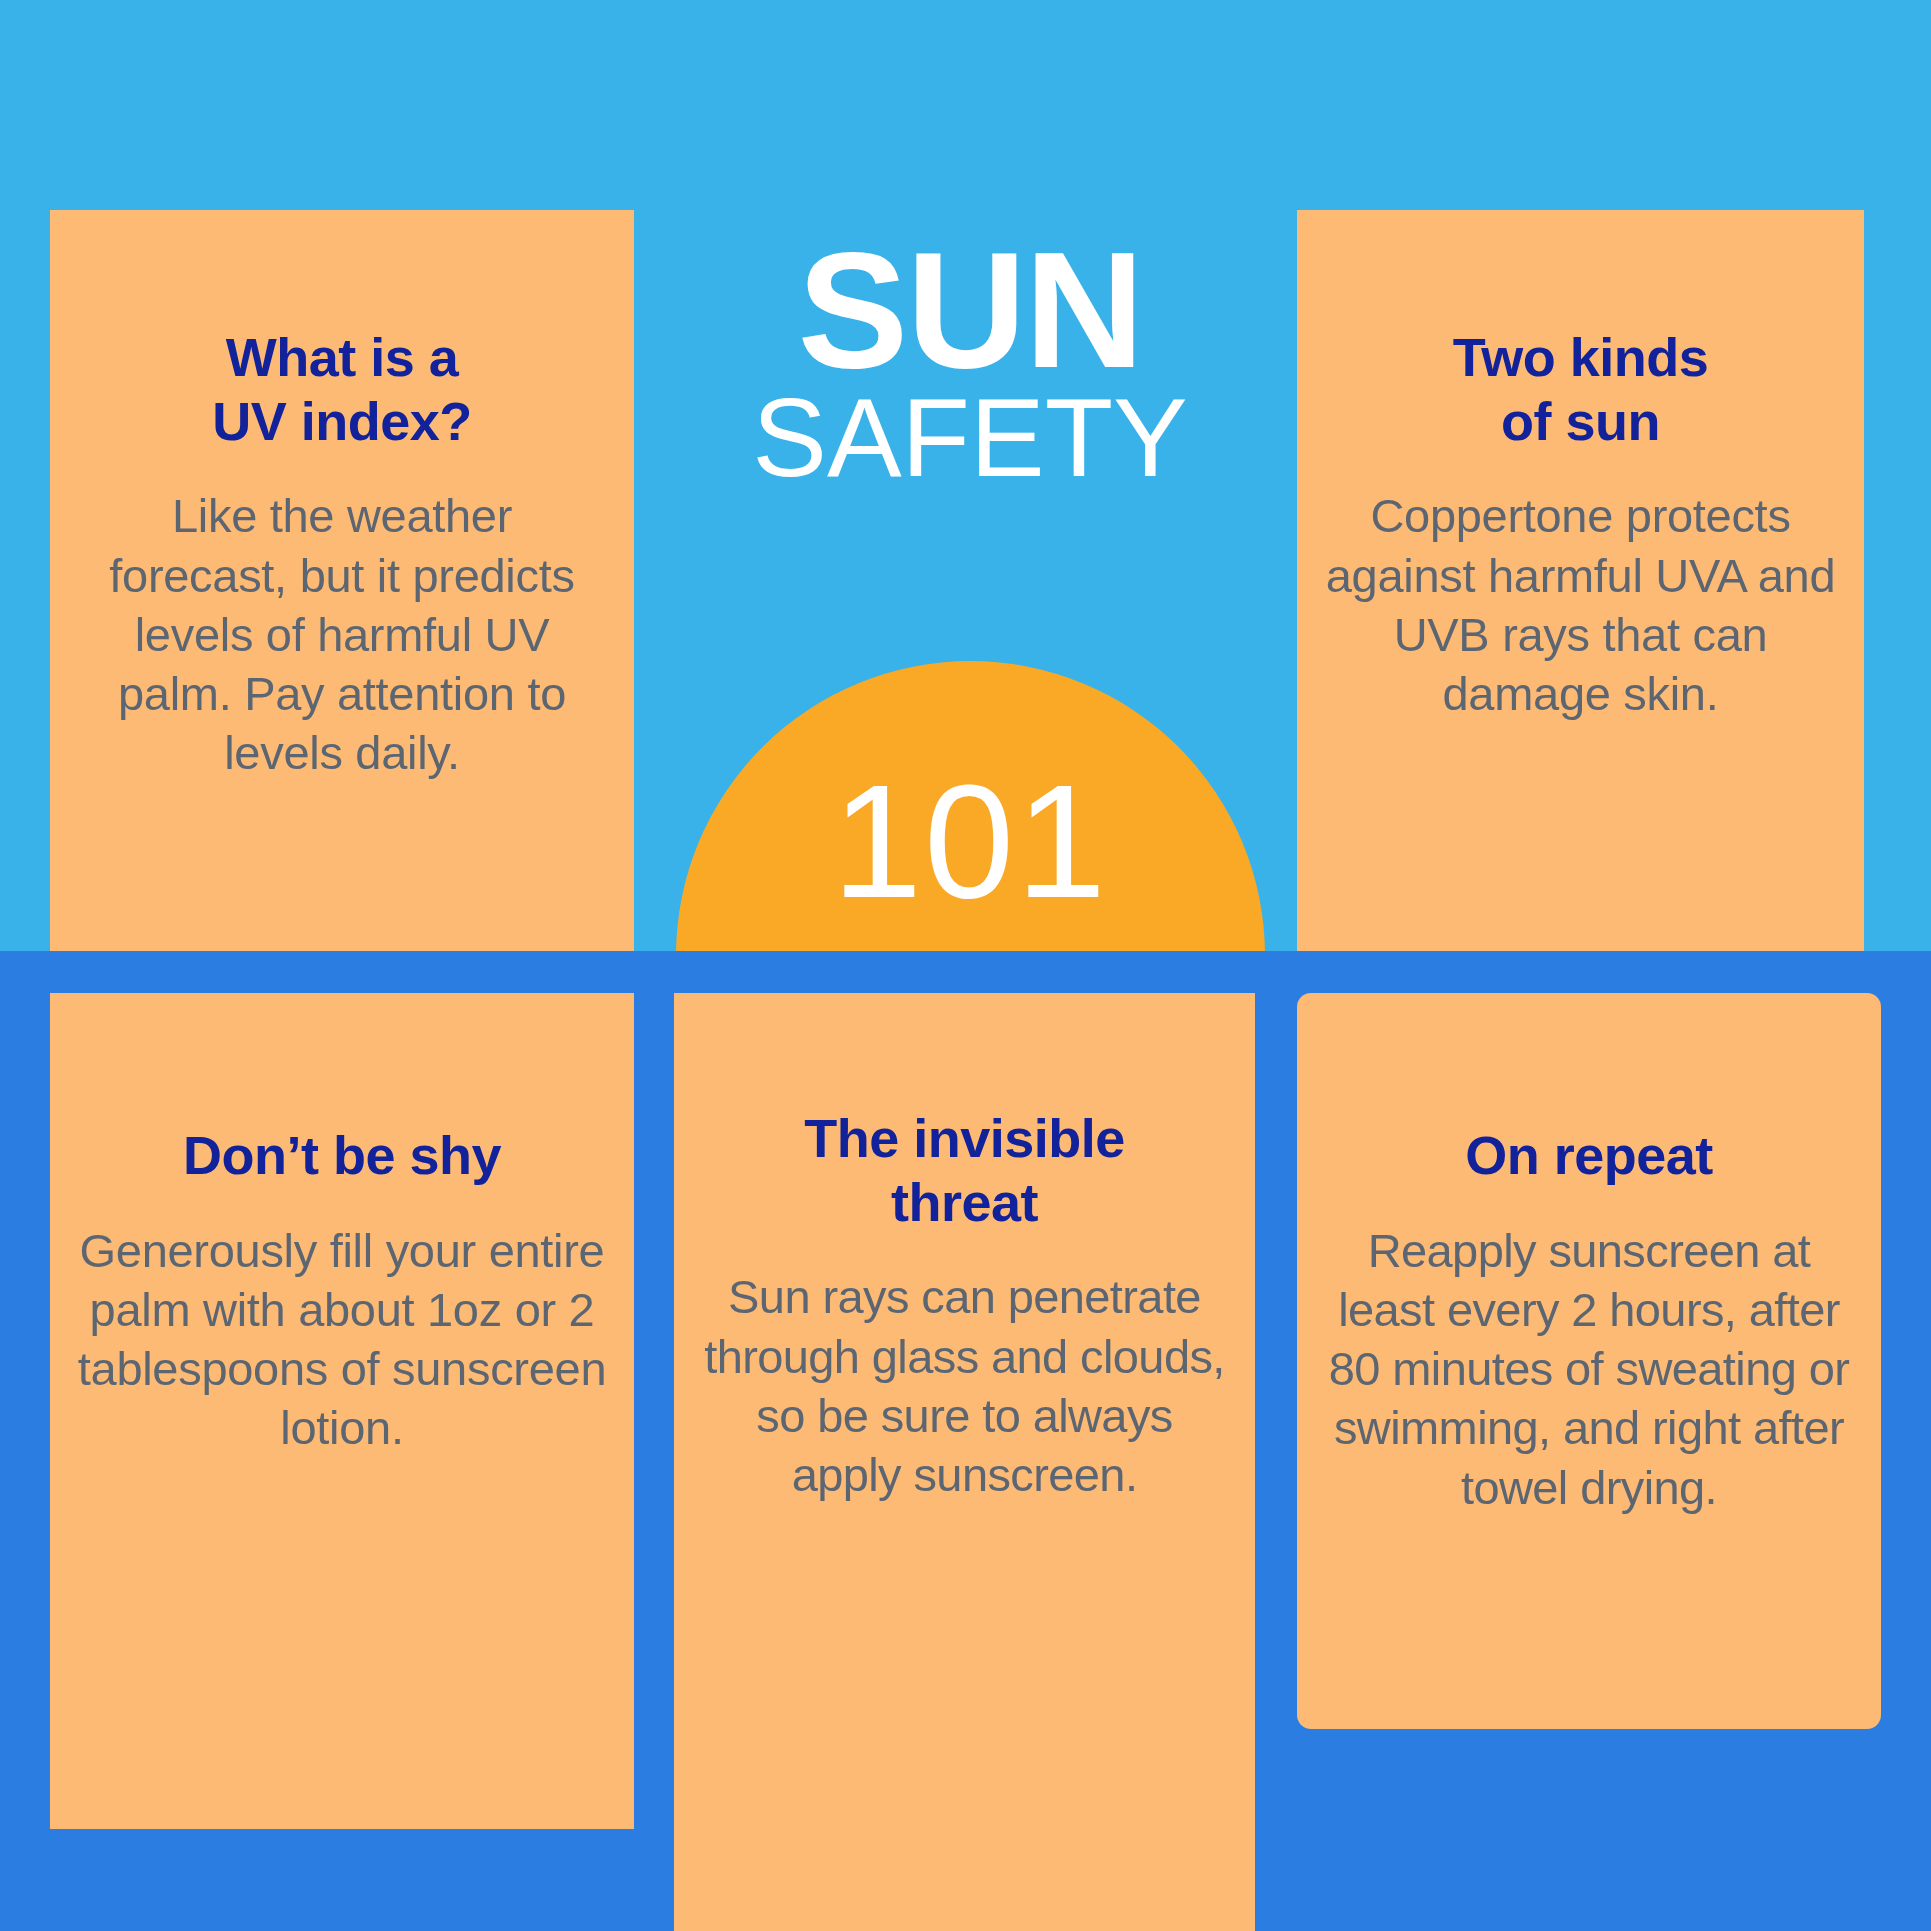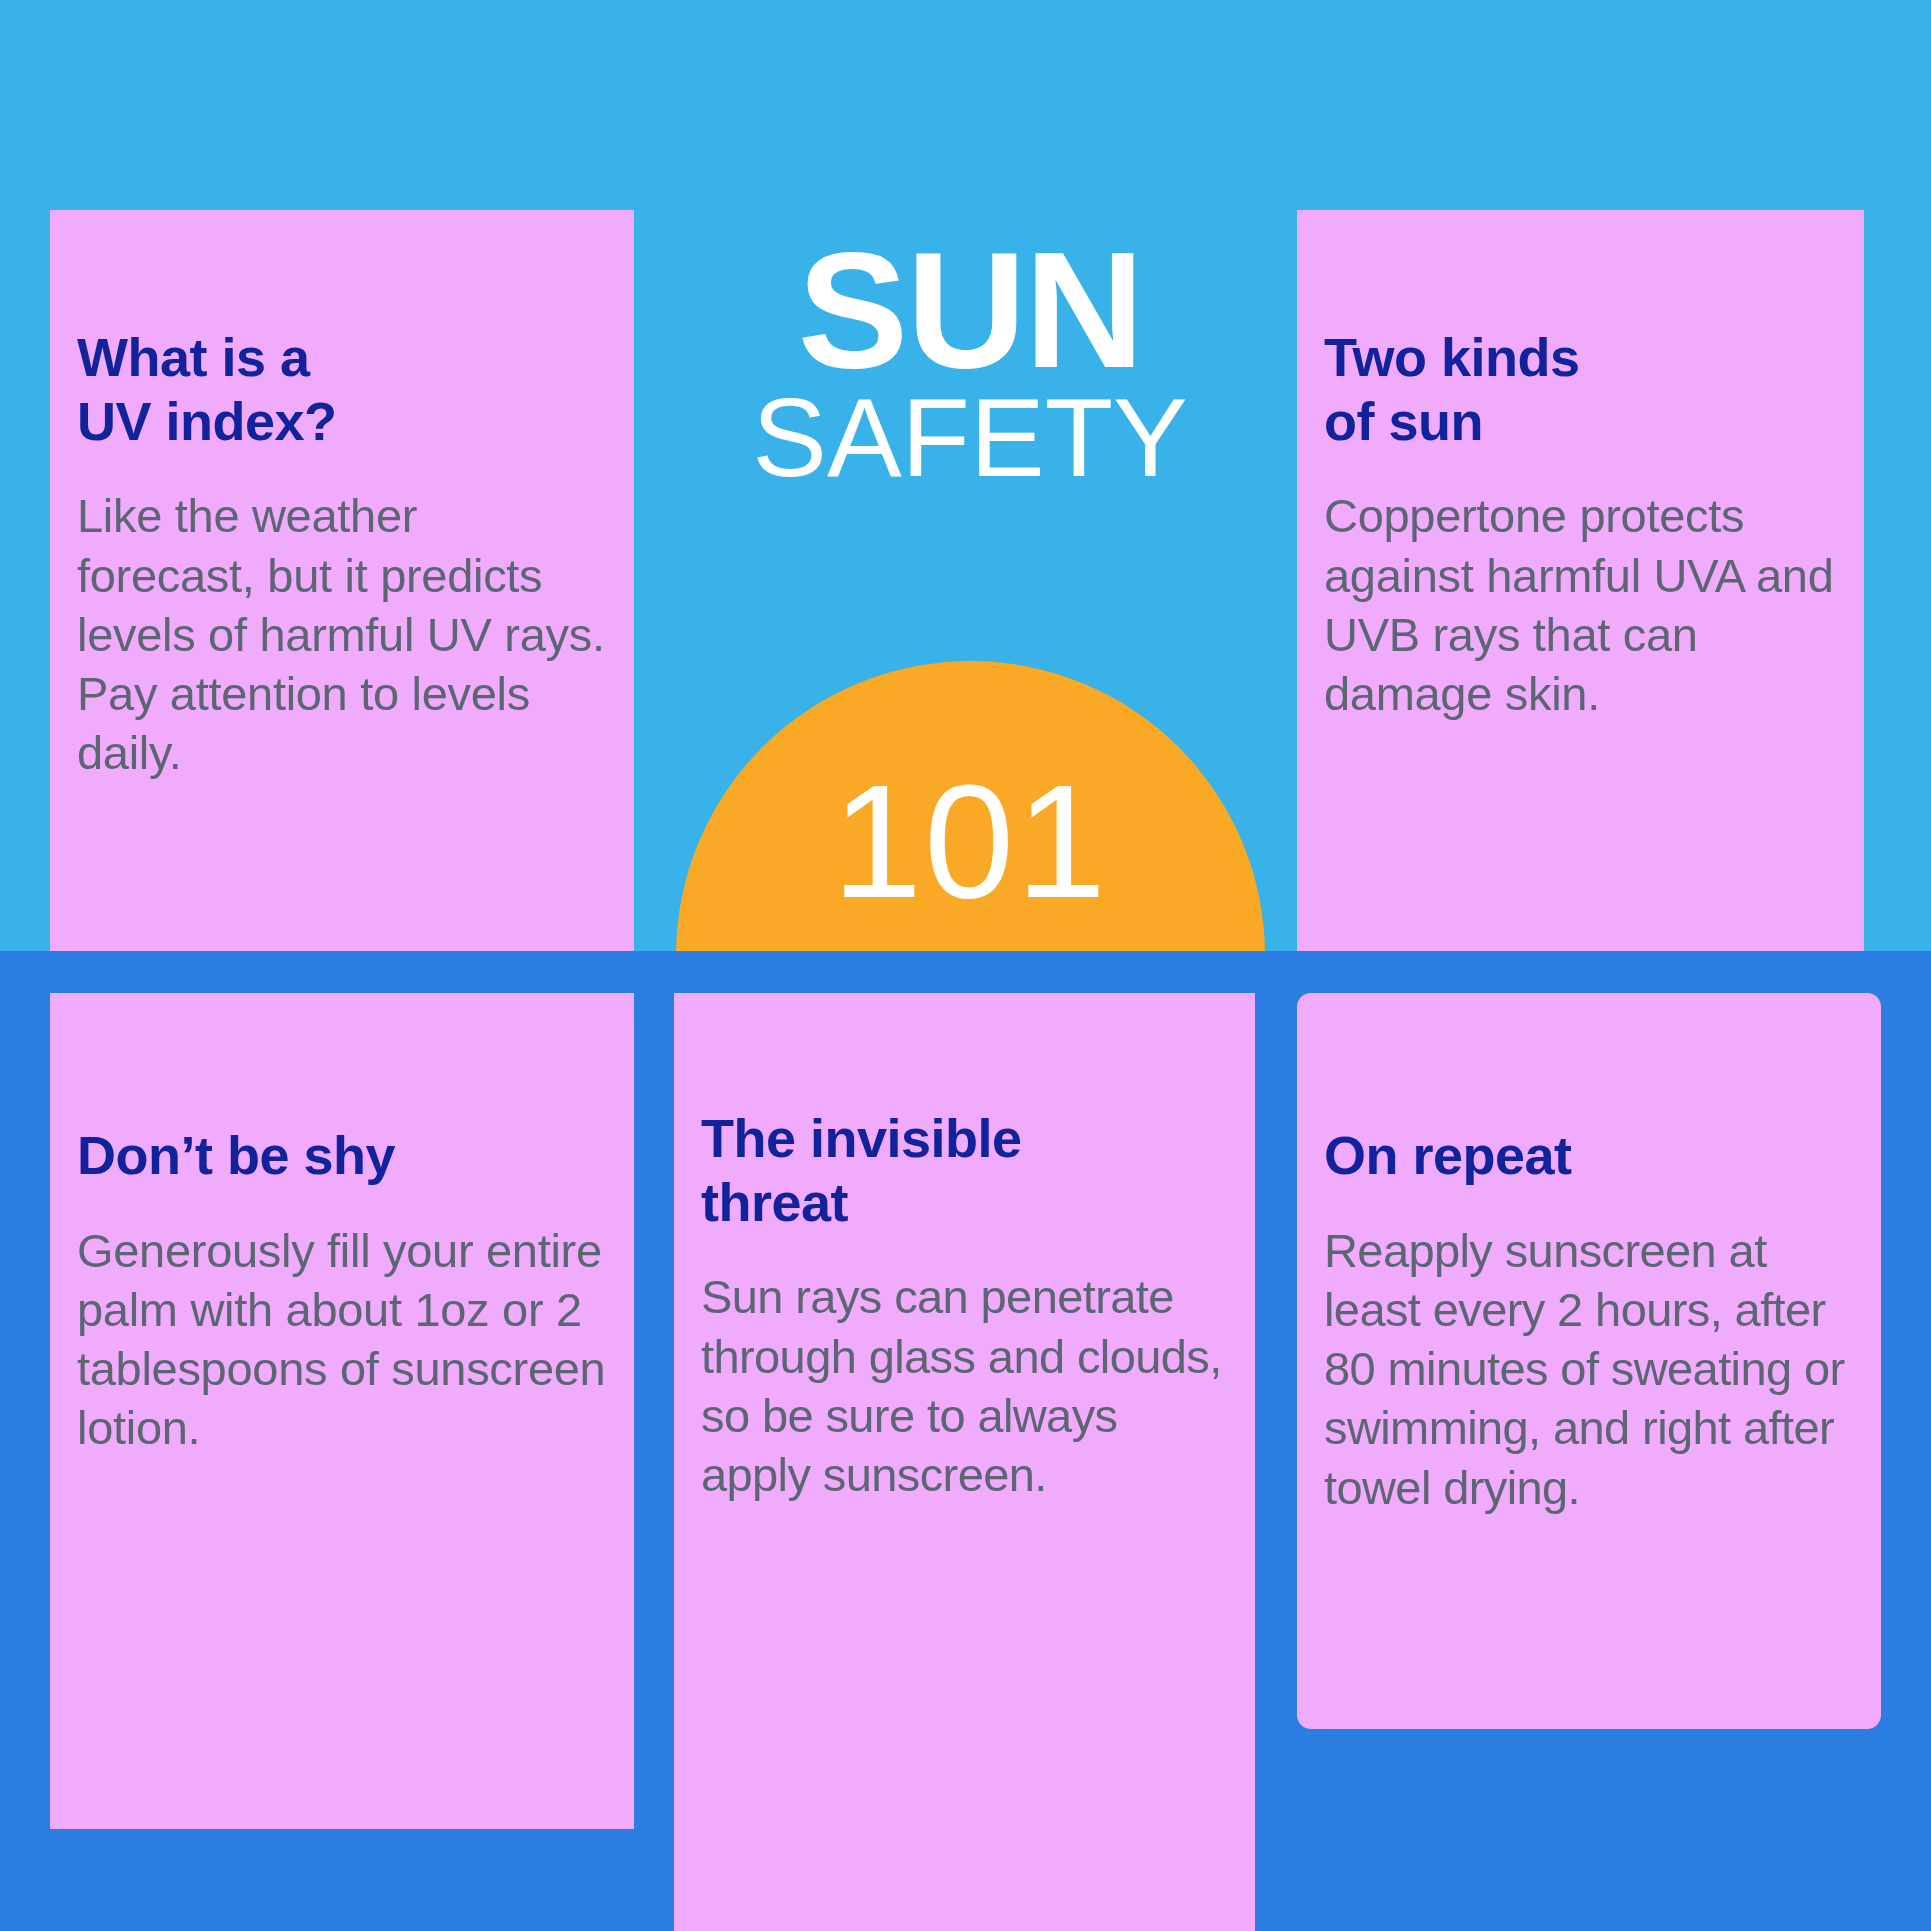--- a/index.html
+++ b/index.html
@@ -81,23 +81,24 @@
     color: #ffffff;
     font-size: 162px;
     font-weight: 400;
     letter-spacing: 1.9px;
     line-height: 1;
   }
 
   
   .card {
     position: absolute;
-    background: #f0abfc;
+    background: #fdba74;
     box-sizing: border-box;
     padding: 0 27px;
+    text-align: center;
   }
   .card-inner {
     width: 100%;
   }
   .card-title {
     color: #12229a;
     font-weight: 700;
     font-size: 54px;
     line-height: 1.18;
     margin: 0 0 33px 0;
@@ -154,21 +155,21 @@
   <div class="brand">
     <div class="sun-disc"></div>
     <div class="brand-sun">SUN</div>
     <div class="brand-safety">SAFETY</div>
     <div class="brand-101">101</div>
   </div>
 
   <div class="card" id="card-uv-index">
     <div class="card-inner">
       <h2 class="card-title">What is a<br>UV index?</h2>
-      <p class="card-body">Like the weather forecast, but it predicts levels of harmful UV rays. Pay attention to levels daily.</p>
+      <p class="card-body">Like the weather forecast, but it predicts levels of harmful UV palm. Pay attention to levels daily.</p>
     </div>
   </div>
 
   <div class="card" id="card-two-kinds">
     <div class="card-inner">
       <h2 class="card-title">Two kinds<br>of sun</h2>
       <p class="card-body">Coppertone protects against harmful UVA and UVB rays that can damage skin.</p>
     </div>
   </div>
 

